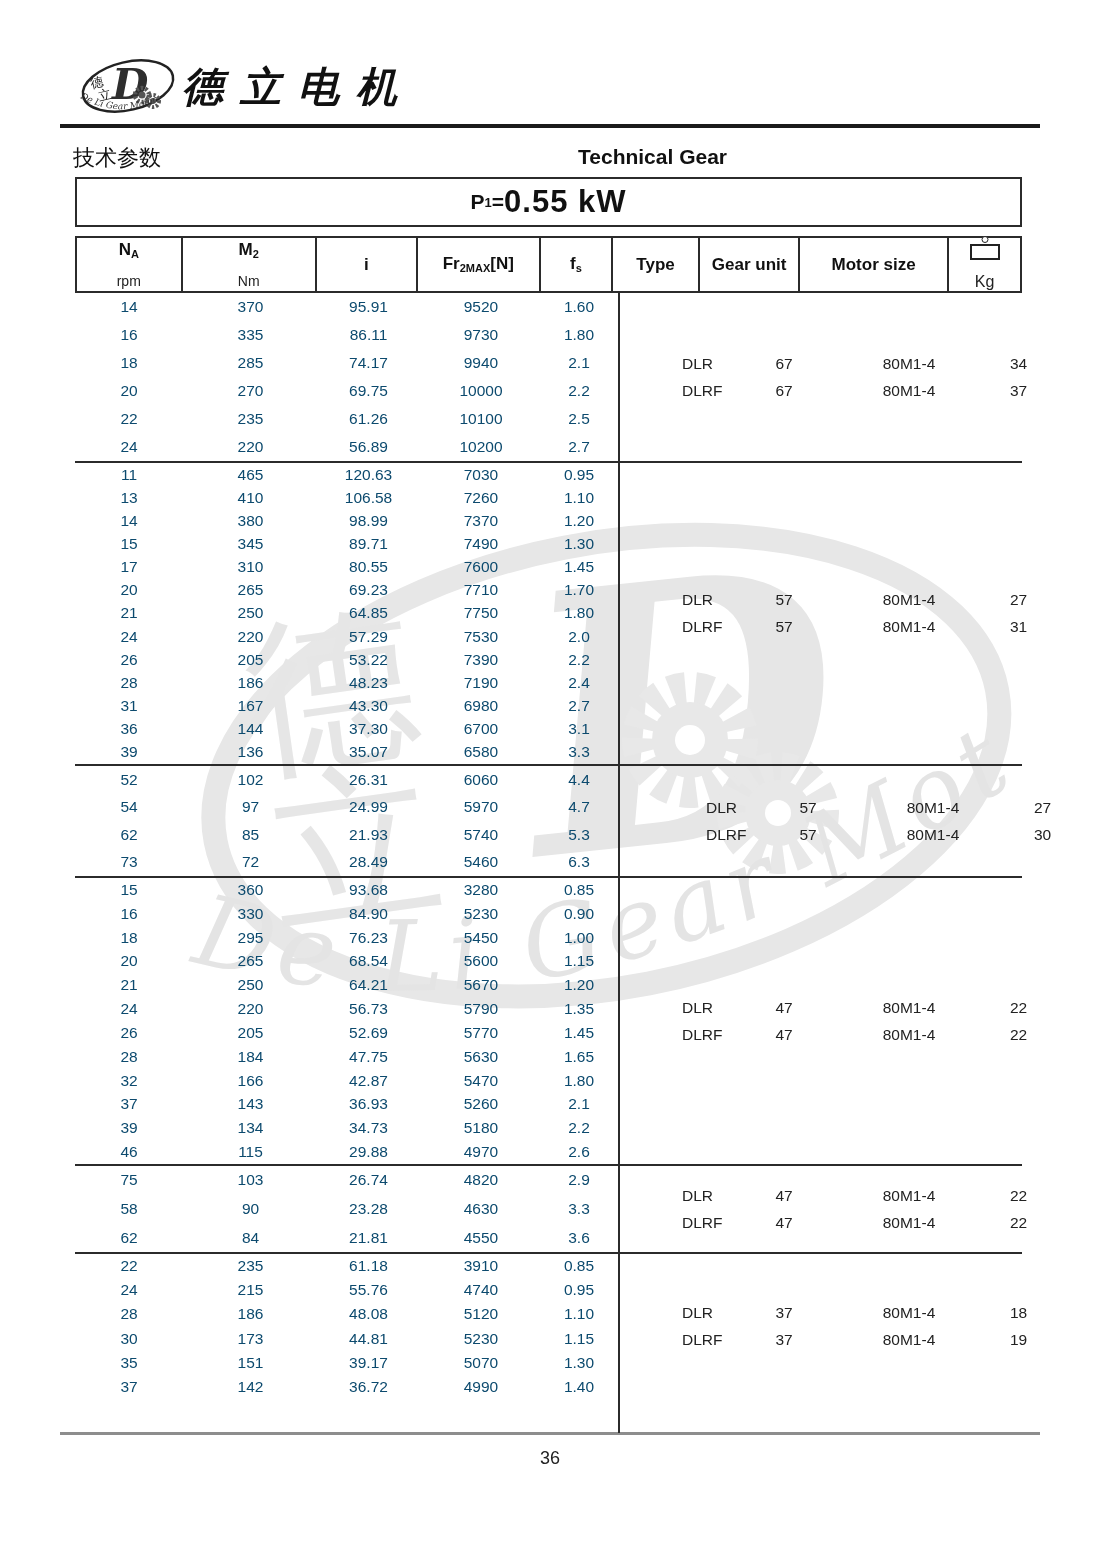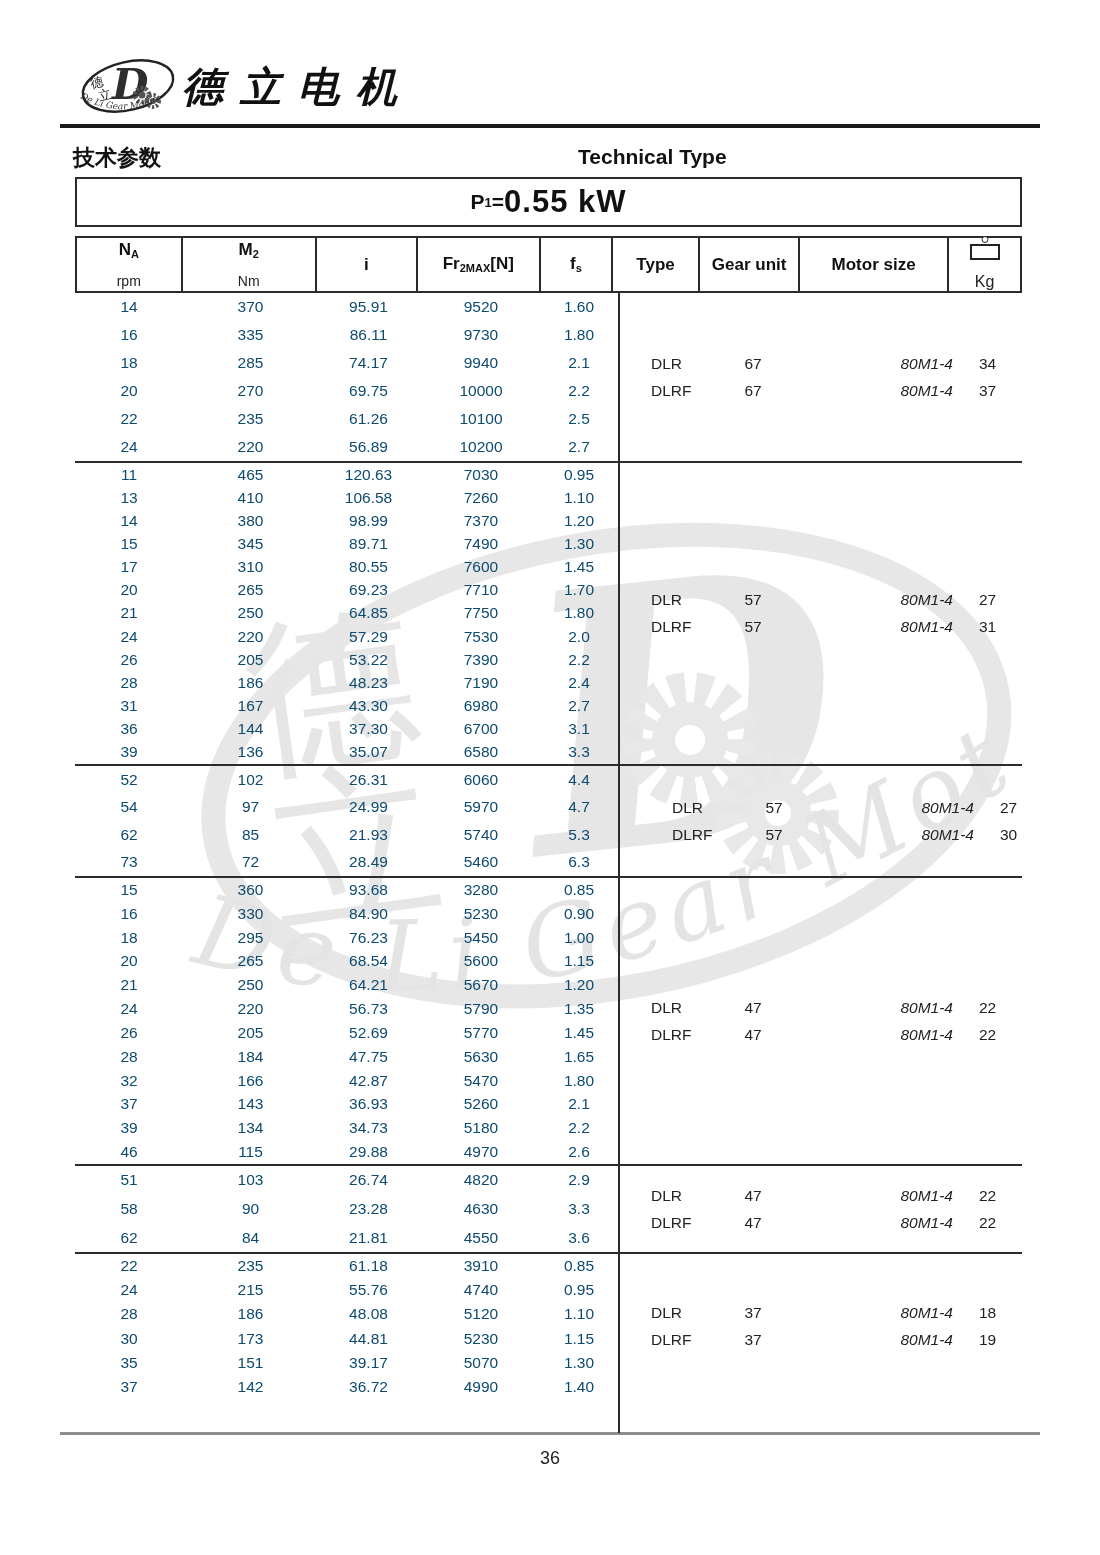--- a/index.html
+++ b/index.html
@@ -4,21 +4,21 @@
 <style>
   html,body{margin:0;padding:0;background:#fff;}
   .page{position:relative;width:1100px;height:1555px;background:#fff;overflow:hidden;
         font-family:"Liberation Sans",sans-serif;color:#1c1c1c;}
   
   .logo-svg{position:absolute;left:72px;top:50px;}
   .brand-name{position:absolute;left:182px;top:60px;font-size:41px;font-weight:bold;
               font-style:italic;letter-spacing:17px;color:#111;
               font-family:"DejaVu Serif","Liberation Serif",serif;}
   .rule-top{position:absolute;left:60px;top:124px;width:980px;height:4px;background:#1a1a1a;}
-  .sub-cn{position:absolute;left:73px;top:143px;font-size:22px;font-weight:bold;color:#111;}
+  .sub-cn{position:absolute;left:73px;top:143px;font-size:22px;font-weight:normal;color:#111;}
   .sub-en{position:absolute;left:578px;top:145px;font-size:21px;font-weight:bold;color:#111;}
   
   .title-box{position:absolute;left:75px;top:177px;width:947px;height:50px;box-sizing:border-box;
              border:2px solid #2b2b2b;display:flex;align-items:center;justify-content:center;color:#111;}
   .title-box .p-base{font-size:21px;font-weight:bold;}
   .title-box .p-sub{font-size:13px;font-weight:bold;vertical-align:-4px;}
   .title-box .p-eq{font-size:21px;font-weight:bold;}
   .title-box .p-val{font-size:31px;font-weight:bold;letter-spacing:1px;}
   
   .thead{position:absolute;left:75px;top:236px;width:947px;height:57px;box-sizing:border-box;
@@ -34,34 +34,34 @@
   .kg-icon{display:block;width:30px;height:19px;border:2px solid #222;position:relative;
            margin:6px auto 1px;background:#fff;box-sizing:border-box;}
   .kg-icon::before{content:"";position:absolute;left:50%;top:-10px;transform:translateX(-50%);
            width:5px;height:5px;border:1.5px solid #222;border-radius:50%;background:#fff;}
   .th-8 .unit{font-size:16px;}
   
   .sections{position:absolute;left:75px;top:293px;width:947px;z-index:1;}
   .section{display:flex;box-sizing:border-box;border-bottom:2px solid #2b2b2b;}
   .section:last-child{border-bottom:none;}
   .sec-left{width:543px;display:flex;flex-direction:column;justify-content:space-around;box-sizing:border-box;}
-  .sec-right{flex:1;display:flex;flex-direction:column;justify-content:center;gap:3px;box-sizing:border-box;}
+  .sec-right{flex:1;display:flex;flex-direction:column;justify-content:center;gap:3px;box-sizing:border-box;margin-left:34px;}
   .section:last-child .sec-left{padding-bottom:34px;}
   .section:last-child .sec-right{padding-bottom:34px;}
   .data-row{display:flex;height:23px;align-items:center;font-size:15.5px;color:#0c4a6e;}
   .data-row .cell{display:inline-block;text-align:center;}
   .data-row .cell:nth-child(1){width:108px}
   .data-row .cell:nth-child(2){width:135px}
   .data-row .cell:nth-child(3){width:101px}
   .data-row .cell:nth-child(4){width:124px}
   .data-row .cell:nth-child(5){width:72px}
   .type-row{display:flex;height:24px;align-items:center;font-size:15.5px;color:#222;}
   .tcell-type{width:85px;text-align:left;padding-left:33px;box-sizing:border-box;}
   .tcell-gear{width:100px;text-align:center;}
-  .tcell-motor{width:150px;text-align:right;font-style:italic;}
+  .tcell-motor{width:150px;text-align:center;}
   .tcell-kg{width:69px;text-align:center;}
   .vline{position:absolute;left:618px;top:293px;width:2px;height:1140px;background:#2b2b2b;z-index:1;}
   .rule-bottom{position:absolute;left:60px;top:1432px;width:980px;height:3px;background:#8d8d8d;}
   .page-num{position:absolute;left:0;top:1448px;width:1100px;text-align:center;font-size:18px;color:#222;}
   
   .watermark{position:absolute;left:130px;top:505px;z-index:0;pointer-events:none;}
 </style>
 </head>
 <body>
 
@@ -102,21 +102,21 @@
     <path id="logo-arc" d="M 8 48 Q 56 74 106 40" fill="none"></path>
     <text font-size="9" fill="#333" font-style="italic" font-family="DejaVu Serif, serif">
       <textPath href="#logo-arc">De Li Gear Motor</textPath>
     </text>
   </svg>
 
   <div class="brand-name">德立电机</div>
   <div class="rule-top"></div>
 
   <div class="sub-cn">技术参数</div>
-  <div class="sub-en">Technical Type</div>
+  <div class="sub-en">Technical Gear</div>
 
   <div class="title-box">
     <span class="p-base">P</span>
       <sub class="p-sub">1</sub>
       <span class="p-eq">=</span>
       <span class="p-val">0.55 kW</span>
   </div>
 
   <div class="thead">
     <div class="th th-0">
@@ -465,21 +465,21 @@
             <span class="tcell-type">DLRF</span>
             <span class="tcell-gear">47</span>
             <span class="tcell-motor">80M1-4</span>
             <span class="tcell-kg">22</span>
           </div>
         </div>
       </div>
       <div class="section" style="height: 88px;">
         <div class="sec-left">
           <div class="data-row">
-            <span class="cell">51</span>
+            <span class="cell">75</span>
             <span class="cell">103</span>
             <span class="cell">26.74</span>
             <span class="cell">4820</span>
             <span class="cell">2.9</span>
           </div>
           <div class="data-row">
             <span class="cell">58</span>
             <span class="cell">90</span>
             <span class="cell">23.28</span>
             <span class="cell">4630</span>

